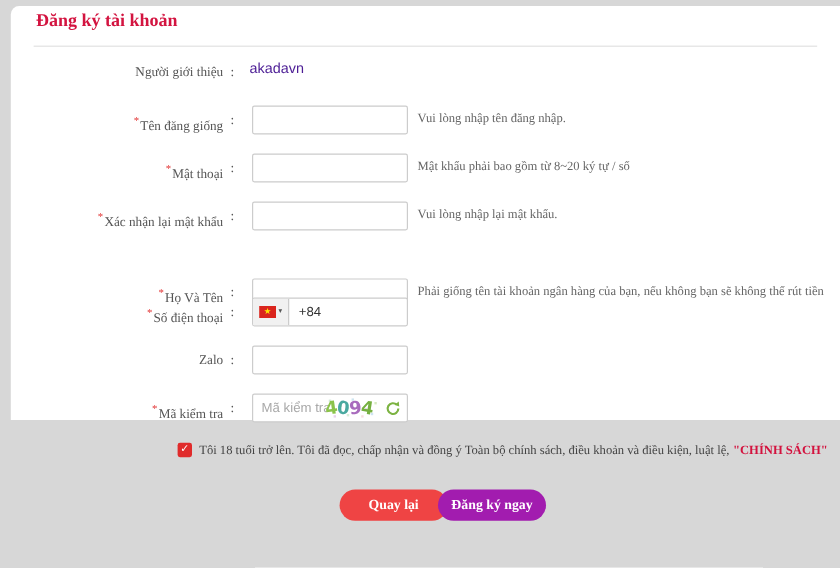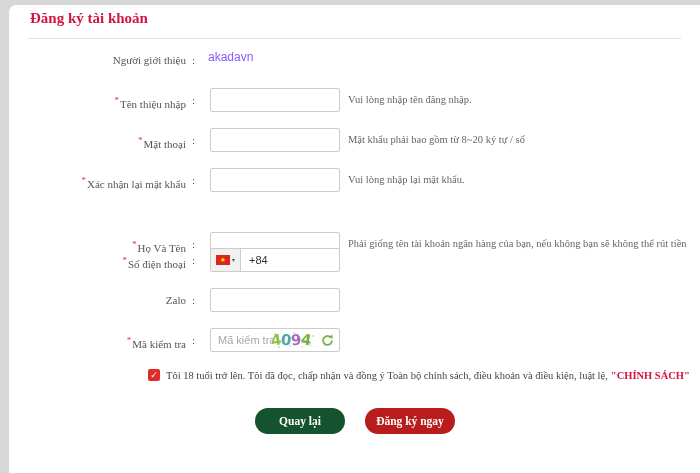--- a/index.html
+++ b/index.html
@@ -1,31 +1,31 @@
 <!DOCTYPE html>
 <html><head>
 <meta charset="utf-8">
 <style>
   html,body{margin:0;padding:0}
   body{width:700px;height:473px;background:#d7d7d7;position:relative;overflow:hidden;
        font-family:"Liberation Serif",serif;}
-  .card{position:absolute;left:9px;top:5px;width:691px;height:468px;background:#ffffff;
+  .card{position:absolute;left:9px;top:5px;width:691px;height:345px;background:#ffffff;
         border-top-left-radius:7px;}
   .title{position:absolute;left:21px;top:5px;font-size:15px;font-weight:bold;color:#d31440;}
   .divider{position:absolute;left:19px;top:33px;width:653px;height:1px;background:#e2e2e2;}
   .row{position:absolute;left:0;width:691px;height:24px;}
   .lbl{position:absolute;left:0;width:177px;text-align:right;line-height:24px;
        font-size:11px;color:#555;white-space:nowrap;}
   .req{color:#e23333;font-size:9px;vertical-align:5px;margin-right:1px;}
   .colon{position:absolute;left:183px;line-height:24px;font-size:11px;color:#555;}
   .inp{position:absolute;left:201px;top:0;width:130px;height:24px;border:1px solid #ccc;
        border-radius:2px;box-sizing:border-box;background:#fff;outline:none;
        font:11px "Liberation Sans",sans-serif;color:#333;padding:0 6px;}
   .hint{position:absolute;left:339px;line-height:24px;font-size:10.5px;color:#666;white-space:nowrap;}
-  .val{position:absolute;left:199px;line-height:20px;font:12px "Liberation Sans",sans-serif;color:#8b5cf6;}
+  .val{position:absolute;left:199px;line-height:20px;font:12px "Liberation Sans",sans-serif;color:#4c1d95;}
   
   .phone-box{position:absolute;left:201px;top:0;width:130px;height:24px;border:1px solid #ccc;
        border-radius:2px;box-sizing:border-box;background:#fff;display:flex;align-items:center;}
   .flag-btn{width:29px;height:22px;background:#f1f1f1;border-right:1px solid #ccc;
        display:flex;align-items:center;justify-content:center;gap:2px;cursor:pointer;flex:0 0 auto;}
   .flag{width:14px;height:10px;background:#da251d;display:flex;align-items:center;justify-content:center;}
   .flag span{color:#ffe600;font-size:7px;line-height:1;font-family:"DejaVu Sans",sans-serif;}
   .caret{font-size:6px;color:#555;font-family:"DejaVu Sans",sans-serif;line-height:1;}
   .dial{flex:1;min-width:0;border:none;outline:none;background:transparent;
        font:11px "Liberation Sans",sans-serif;color:#333;padding:0 0 0 8px;}
@@ -48,39 +48,39 @@
   
   .terms{position:absolute;left:139px;top:364px;display:flex;align-items:flex-start;}
   .checkbox{width:12px;height:12px;background:#e02b2b;border-radius:2px;color:#fff;
        font-size:9px;line-height:12px;text-align:center;
        font-family:"DejaVu Sans",sans-serif;cursor:pointer;flex:0 0 auto;}
   .terms-text{margin-left:6px;font-size:10.5px;color:#444;line-height:13px;white-space:nowrap;}
   .terms-link{color:#d3123e;font-weight:bold;margin-left:3px;cursor:pointer;}
   
   .btn{position:absolute;top:403px;height:26px;border:none;border-radius:14px;color:#fff;
        font-family:"Liberation Serif",serif;font-weight:bold;font-size:11.5px;cursor:pointer;}
-  .btn-back{left:246px;width:90px;background:#14532d;}
-  .btn-submit{left:356px;width:90px;background:#b91c1c;}
+  .btn-back{left:274px;width:90px;background:#ef4444;}
+  .btn-submit{left:356px;width:90px;background:#a21caf;}
 </style>
 </head>
 <body>
 
 <div class="card">
 
   <div class="title">Đăng ký tài khoản</div>
   <div class="divider"></div>
 
   <div class="row" style="top:45px;height:20px;">
     <div class="lbl" style="line-height:20px;">Người giới thiệu</div>
     <div class="colon" style="line-height:20px;">:</div>
     <div class="val">akadavn</div>
   </div>
 
   <div class="row" style="top:83px;">
-    <div class="lbl"><span class="req">*</span><span>Tên thiệu nhập</span></div>
+    <div class="lbl"><span class="req">*</span><span>Tên đăng giống</span></div>
     <div class="colon">:</div>
     <input class="inp" type="text" style="">
     <div class="hint">Vui lòng nhập tên đăng nhập.</div>
   </div>
 
   <div class="row" style="top:123px;">
     <div class="lbl"><span class="req">*</span><span>Mật thoại</span></div>
     <div class="colon">:</div>
     <input class="inp" type="password" style="">
     <div class="hint">Mật khẩu phải bao gồm từ 8~20 ký tự / số</div>

